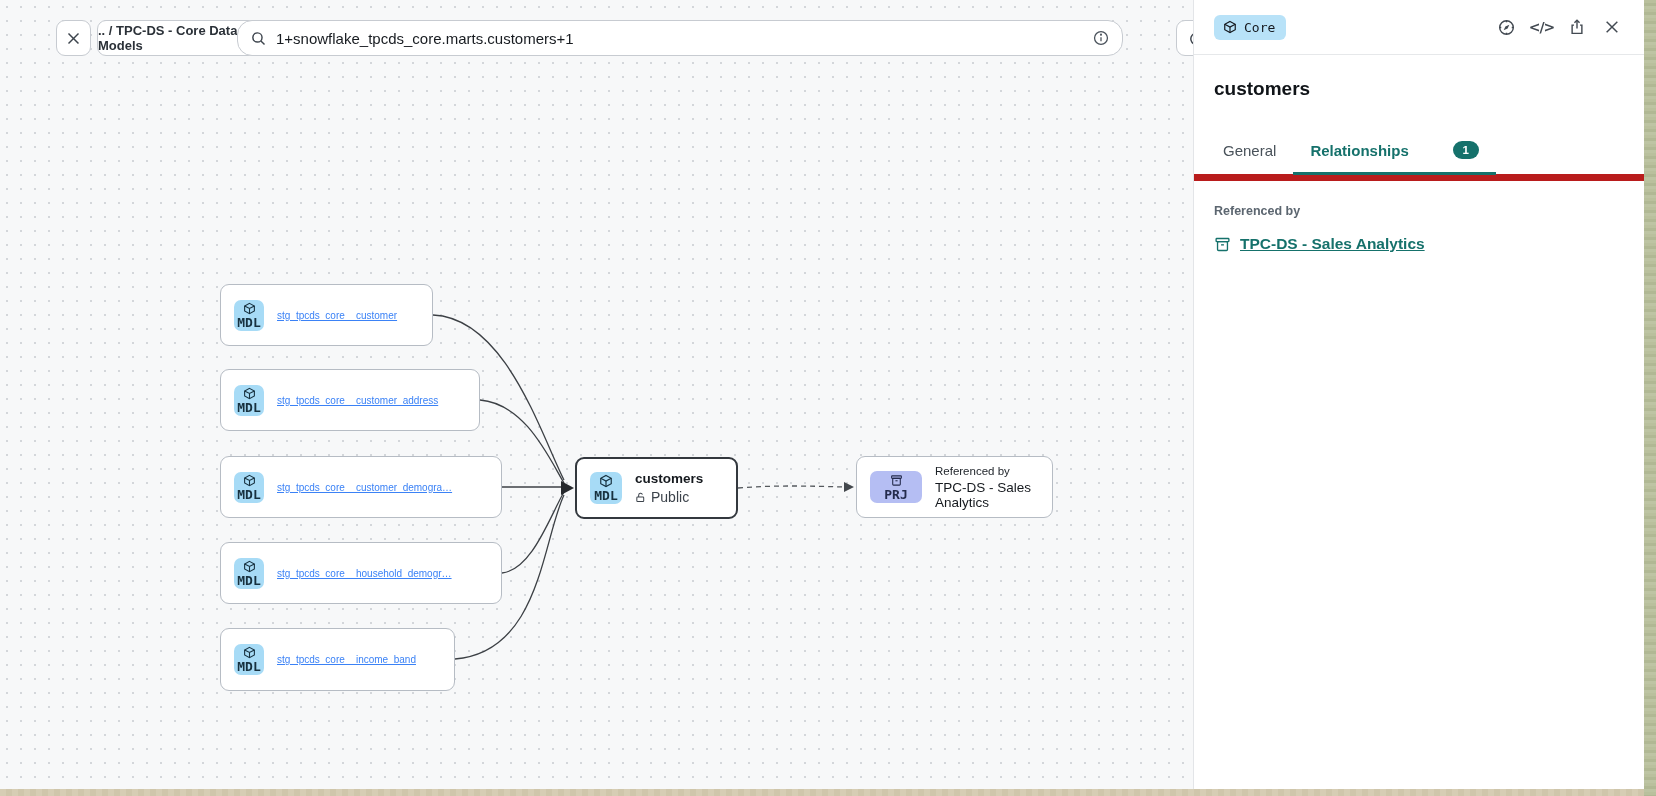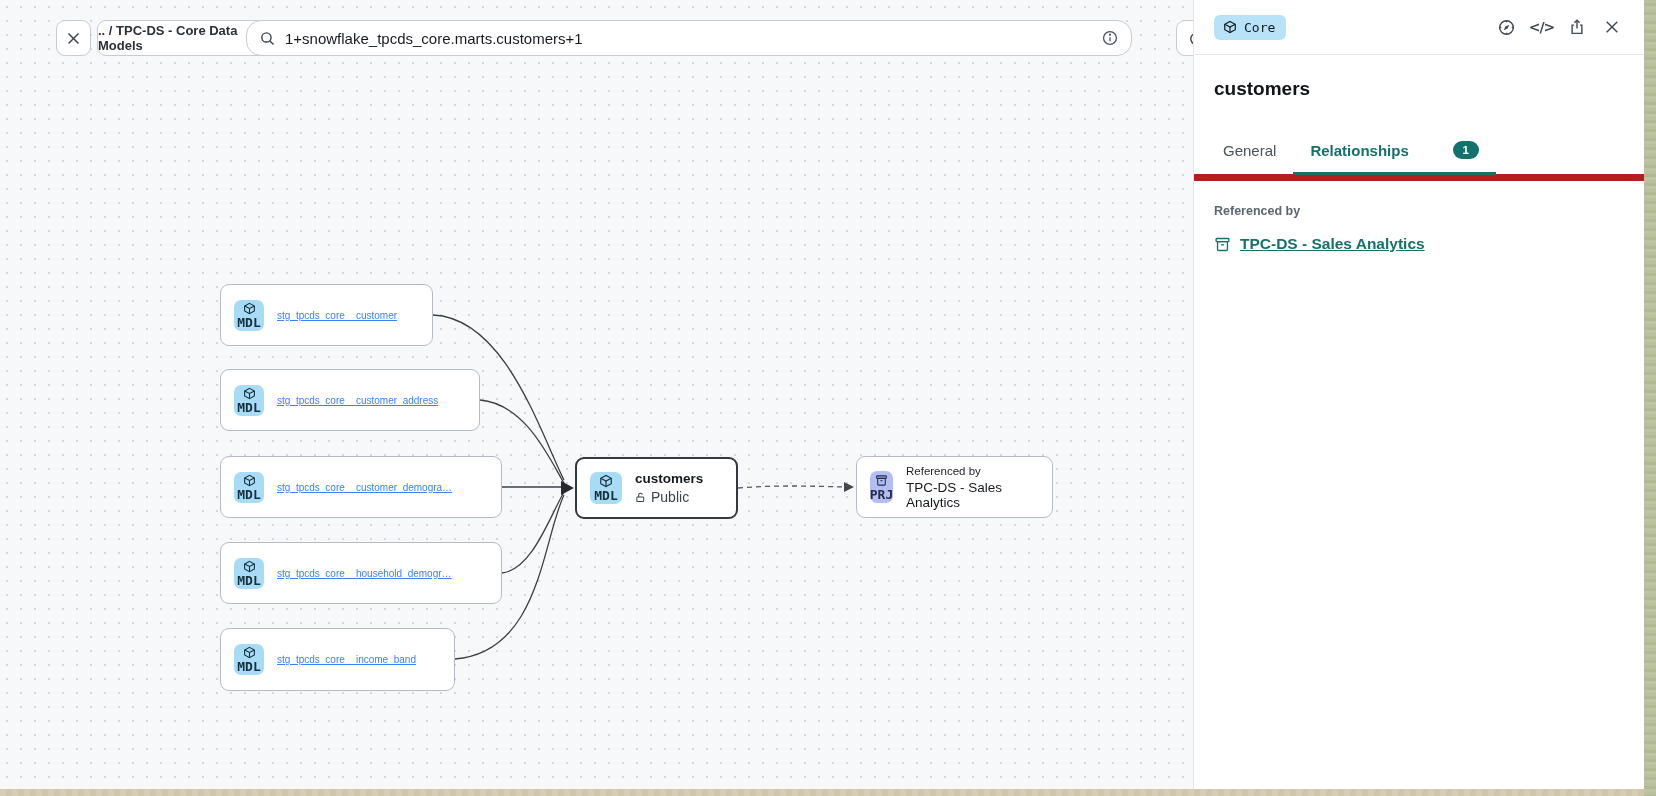--- a/index.html
+++ b/index.html
@@ -14,21 +14,21 @@
     background-size:14px 14px; overflow:hidden; }
   .edges { position:absolute; inset:0; pointer-events:none; }
 
   
   .tbtn { position:absolute; top:20px; height:36px; background:#fff;
     border:1px solid #c7cbd1; border-radius:9px; display:flex; align-items:center;
     justify-content:center; color:#3d444d; cursor:pointer;margin-left:44px; }
   .close-btn { left:12px; width:35px; }
   .crumb-btn { left:53px; width:175px; font-size:13px; font-weight:bold; color:#2b3138; }
   .refresh-btn { left:1132px; width:41px; }
-  .searchbar { position:absolute; left:246px; top:20px; width:886px; height:36px;
+  .searchbar { position:absolute; left:237px; top:20px; width:886px; height:36px;
     background:#fff; border:1px solid #c7cbd1; border-radius:15px; display:flex;
     align-items:center; padding:8px 12px; gap:9px; }
   .searchbar input { flex:1; border:none; outline:none; font-size:15px; color:#171b20;
     font-family:"Liberation Sans","DejaVu Sans",sans-serif; background:transparent; }
   .icn { display:inline-flex; align-items:center; justify-content:center; }
 
   
   .node { position:absolute; background:#fff; border:1px solid #b6bcc4;
     border-radius:9px; display:flex; align-items:center; padding:0 14px 0 13px;
     gap:13px; cursor:pointer; }
@@ -179,21 +179,21 @@
                 <rect x="4" y="11" width="15" height="9.5" rx="1.5"></rect>
                 <path d="M8 11 V7 a4.2 4.2 0 0 1 8.2-1.4"></path>
               </svg>
           </span>
           <span>Public</span>
         </span>
       </span>
     </div>
 
     <div class="node" style="left:856px;top:456px;width:197px;height:62px;">
-      <span class="nicon prj" style="width:23px;height:32px;">
+      <span class="nicon prj" style="width:52px;height:32px;">
         <svg width="13" height="13" viewBox="0 0 24 24" fill="none" stroke="currentColor" stroke-width="2">
             <rect x="3" y="3.5" width="18" height="4.5" rx="1"></rect>
             <rect x="5" y="8" width="14" height="12.5" rx="1.5"></rect>
             <line x1="10" y1="12.5" x2="14" y2="12.5"></line>
           </svg>
         <span class="tag">PRJ</span>
       </span>
       <span class="stack">
         <span class="eyebrow">Referenced by</span>
         <span class="t3">TPC-DS - Sales Analytics</span>

